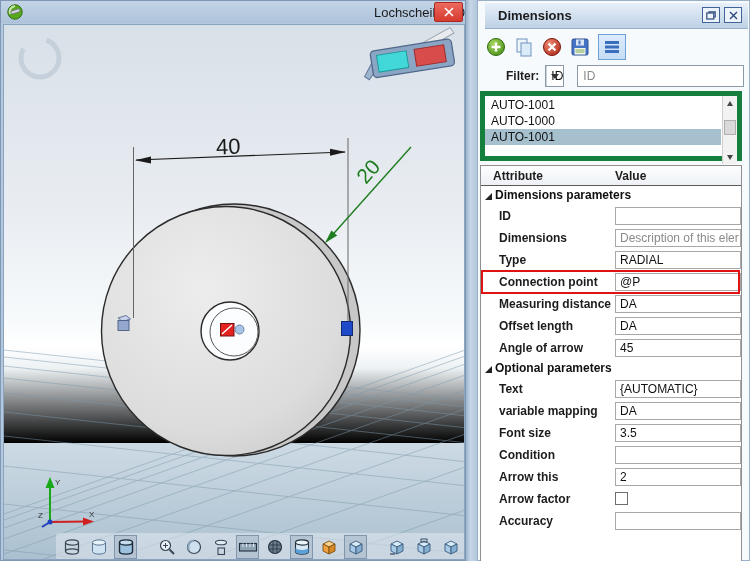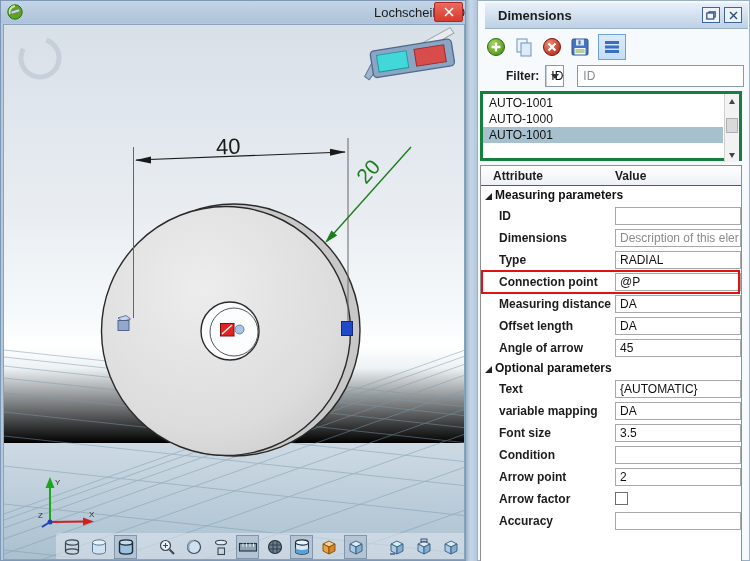--- a/index.html
+++ b/index.html
@@ -60,21 +60,21 @@
   .combo .combo-btn { position:absolute; right:0; top:0; width:17px; height:20px;
     display:flex; align-items:center; justify-content:center; border-left:1px solid #c8d2da; }
   .tri-down { width:0; height:0; border-left:4px solid transparent;
     border-right:4px solid transparent; border-top:5px solid #333; }
   .filter-input { margin-left:13px; flex:1; height:22px; border:1px solid #8a9aa8;
     font-size:12px; padding:0 5px; color:#111; font-family:"Liberation Sans",sans-serif; }
   .filter-input::placeholder { color:#8a8a8a; opacity:1; }
 
   
   .listbox { position:absolute; left:2px; top:90px; width:262px; height:70px;
-    border:3px solid #15803d; background:#fff; }
+    border:5px solid #15803d; background:#fff; }
   .list-items { position:absolute; left:0; top:1px; right:16px; }
   .list-item { height:16px; line-height:16px; font-size:12px; color:#111;
     padding-left:6px; white-space:nowrap; overflow:hidden; cursor:pointer; }
   .list-item.selected { background:#a6c0ce; }
   .lscroll { position:absolute; right:0; top:0; width:15px; height:68px;
     background:#f2f2f2; border-left:1px solid #cfcfcf; }
   .lscroll .arrow { position:absolute; left:0; width:14px; height:14px;
     display:flex; align-items:center; justify-content:center; cursor:pointer; }
   .tri-up-s { width:0;height:0;border-left:3.5px solid transparent;
     border-right:3.5px solid transparent;border-bottom:5px solid #444; }
@@ -428,21 +428,21 @@
   </div>
 
   <div class="attr-table">
     <div class="attr-header">
       <span class="h0">Attribute</span>
       <span class="h1">Value</span>
     </div>
     <div>
         <div class="trow group">
           <span class="tri-expand"></span>
-          <span class="glabel">Measuring parameters</span>
+          <span class="glabel">Dimensions parameters</span>
         </div>
         <div class="trow item">
           <span class="alabel">ID</span>
           <span class="vfield"></span>
         </div>
         <div class="trow item">
           <span class="alabel">Dimensions</span>
           <span class="vfield muted">Description of this eler</span>
         </div>
         <div class="trow item">
@@ -479,21 +479,21 @@
         </div>
         <div class="trow item">
           <span class="alabel">Font size</span>
           <span class="vfield">3.5</span>
         </div>
         <div class="trow item">
           <span class="alabel">Condition</span>
           <span class="vfield"></span>
         </div>
         <div class="trow item">
-          <span class="alabel">Arrow point</span>
+          <span class="alabel">Arrow this</span>
           <span class="vfield">2</span>
         </div>
         <div class="trow item">
           <span class="alabel">Arrow factor</span>
           <span class="cb"></span>
         </div>
         <div class="trow item">
           <span class="alabel">Accuracy</span>
           <span class="vfield"></span>
         </div>

